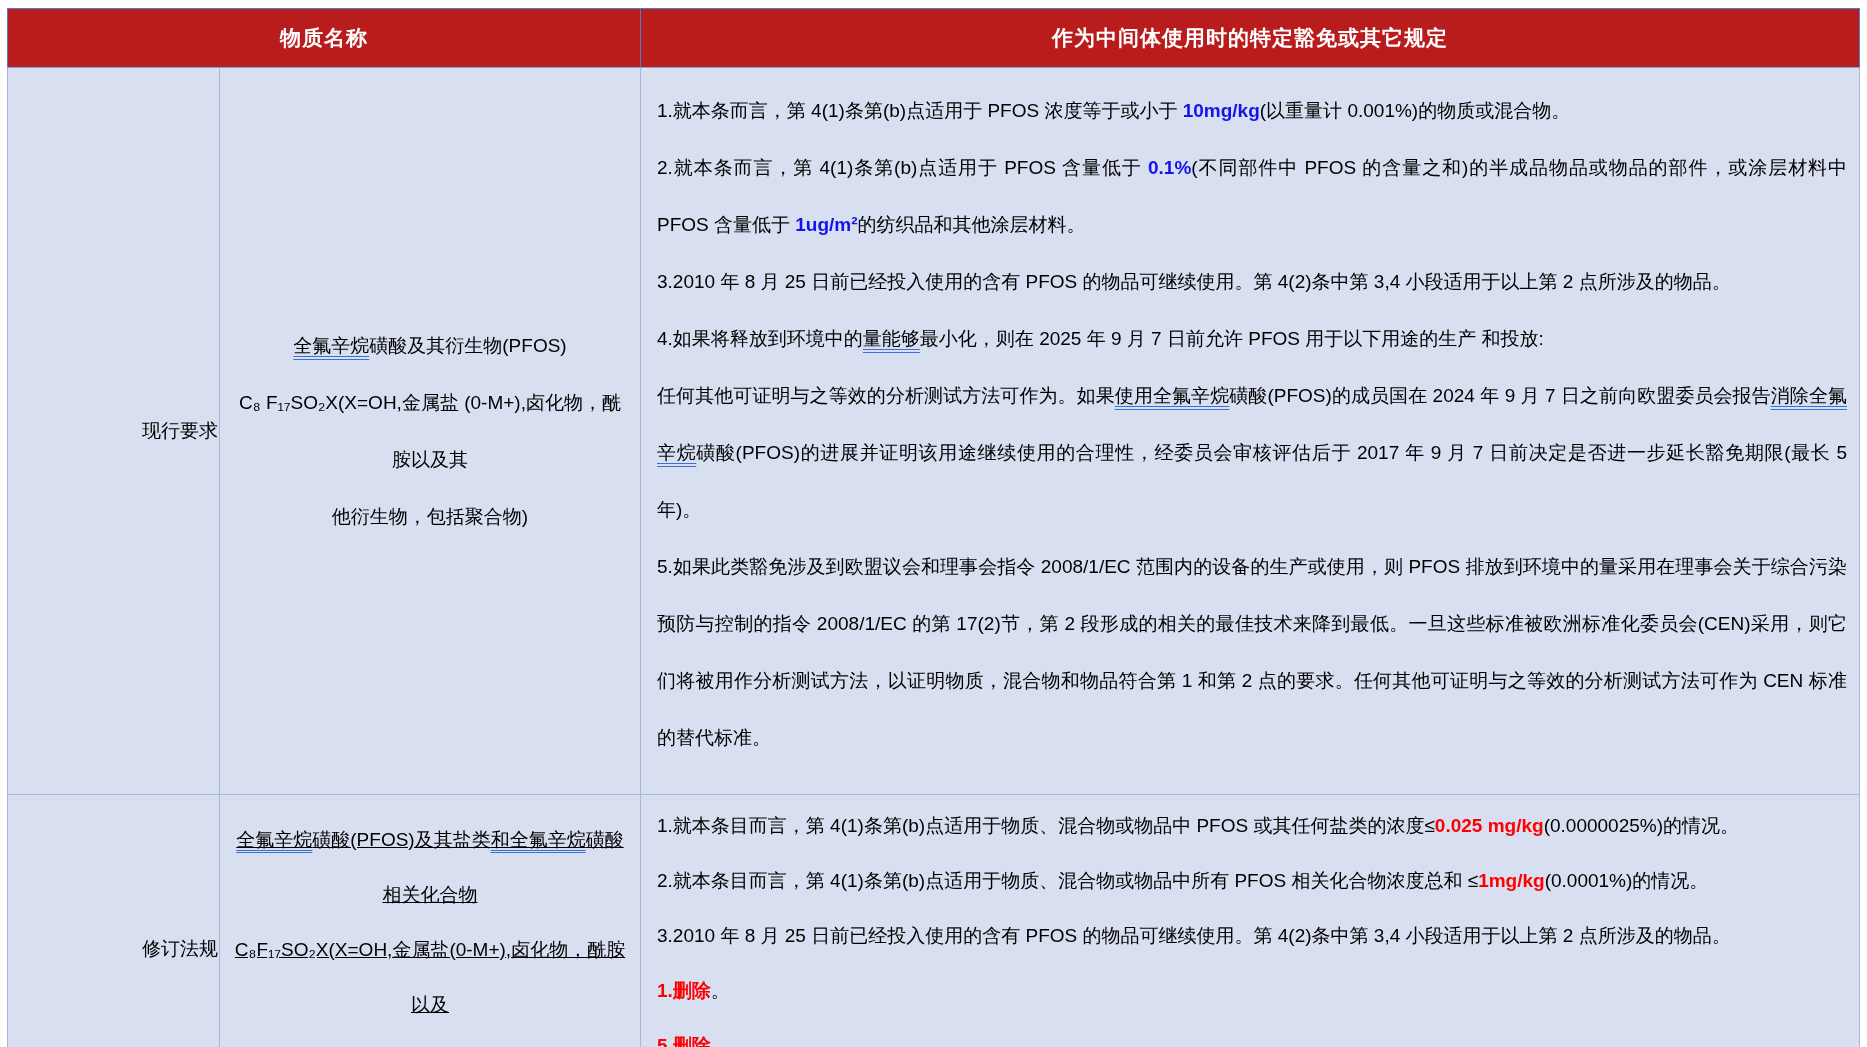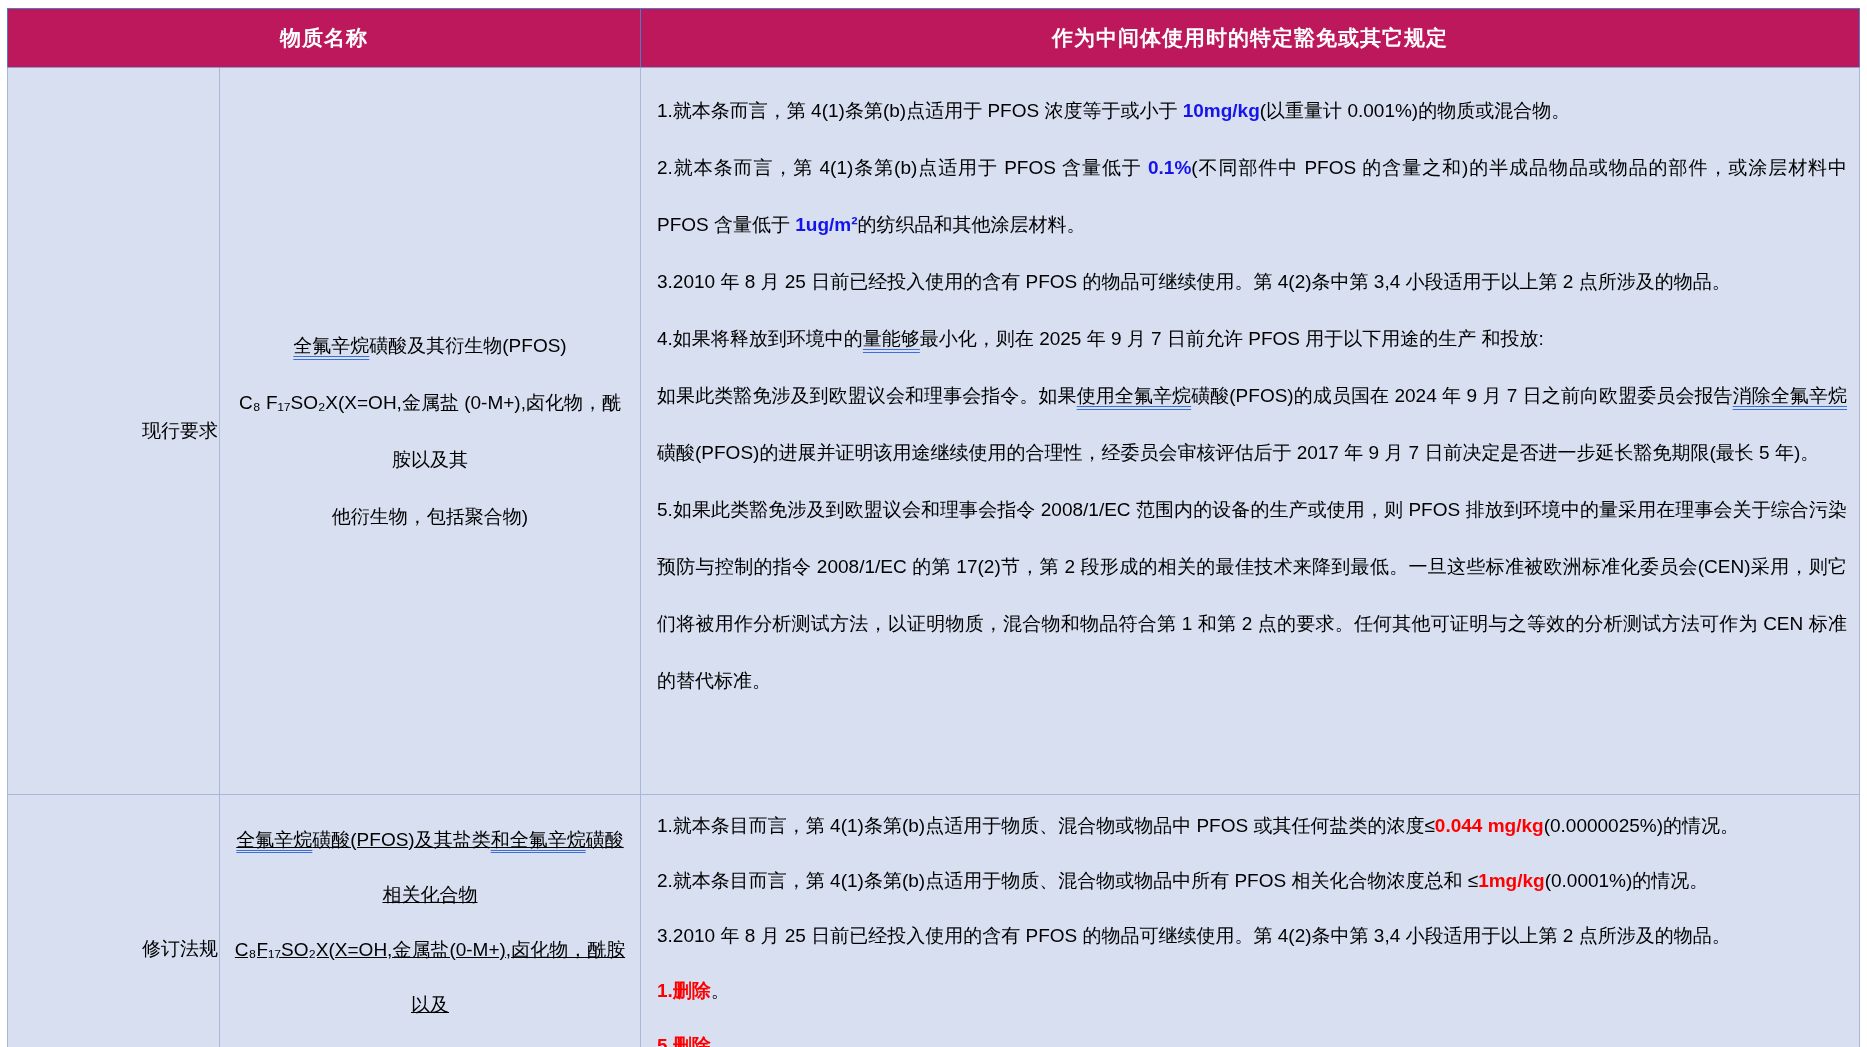--- a/index.html
+++ b/index.html
@@ -8,21 +8,21 @@
     font-family:"Liberation Sans","DejaVu Sans",sans-serif;
     color:#000;
   }
   .page{padding:8px 7px;}
   table.reg-table{
     border-collapse:collapse;table-layout:fixed;width:1853px;
     border:1px solid #8aa0c8;
   }
   th,td{border:1px solid #a6b7d9;}
   thead th{
-    background:#be185d;color:#ffffff;
+    background:#b91c1c;color:#ffffff;
     font-size:21px;font-weight:bold;text-align:center;
     height:56px;border-color:#4f7bc6;border-bottom-color:#8aa0c8;
     letter-spacing:1px;
   }
   td{background:#D7DFF1;font-size:19px;}
   
   col.c1{width:212px;} col.c2{width:421px;}
   
   tr.row-1 td{height:694px;margin-top:16px;}
   tr.row-2 td{height:276px;}
@@ -70,33 +70,33 @@
           <td class="substance-cell">
             <div class="sub-line"><span class="seg-u">全氟辛烷</span><span class="seg-n">磺酸及其衍生物(PFOS)</span></div>
             <div class="sub-line"><span class="seg-n">C₈ F₁₇SO₂X(X=OH,金属盐 (0-M+),卤化物，酰胺以及其</span></div>
             <div class="sub-line"><span class="seg-n">他衍生物，包括聚合物)</span></div>
           </td>
           <td class="regs-cell">
             <p class="para"><span class="seg-n">1.就本条而言，第 4(1)条第(b)点适用于 PFOS 浓度等于或小于 </span><span class="seg-b">10mg/kg</span><span class="seg-n">(以重量计 0.001%)的物质或混合物。</span></p>
             <p class="para"><span class="seg-n">2.就本条而言，第 4(1)条第(b)点适用于 PFOS 含量低于 </span><span class="seg-b">0.1%</span><span class="seg-n">(不同部件中 PFOS 的含量之和)的半成品物品或物品的部件，或涂层材料中 PFOS 含量低于 </span><span class="seg-b">1ug/m²</span><span class="seg-n">的纺织品和其他涂层材料。</span></p>
             <p class="para"><span class="seg-n">3.2010 年 8 月 25 日前已经投入使用的含有 PFOS 的物品可继续使用。第 4(2)条中第 3,4 小段适用于以上第 2 点所涉及的物品。</span></p>
             <p class="para"><span class="seg-n">4.如果将释放到环境中的</span><span class="seg-u">量能够</span><span class="seg-n">最小化，则在 2025 年 9 月 7 日前允许 PFOS 用于以下用途的生产 和投放:</span></p>
-            <p class="para"><span class="seg-n">如果此类豁免涉及到欧盟议会和理事会指令。如果</span><span class="seg-u">使用全氟辛烷</span><span class="seg-n">磺酸(PFOS)的成员国在 2024 年 9 月 7 日之前向欧盟委员会报告</span><span class="seg-u">消除全氟辛烷</span><span class="seg-n">磺酸(PFOS)的进展并证明该用途继续使用的合理性，经委员会审核评估后于 2017 年 9 月 7 日前决定是否进一步延长豁免期限(最长 5 年)。</span></p>
+            <p class="para"><span class="seg-n">任何其他可证明与之等效的分析测试方法可作为。如果</span><span class="seg-u">使用全氟辛烷</span><span class="seg-n">磺酸(PFOS)的成员国在 2024 年 9 月 7 日之前向欧盟委员会报告</span><span class="seg-u">消除全氟辛烷</span><span class="seg-n">磺酸(PFOS)的进展并证明该用途继续使用的合理性，经委员会审核评估后于 2017 年 9 月 7 日前决定是否进一步延长豁免期限(最长 5 年)。</span></p>
             <p class="para"><span class="seg-n">5.如果此类豁免涉及到欧盟议会和理事会指令 2008/1/EC 范围内的设备的生产或使用，则 PFOS 排放到环境中的量采用在理事会关于综合污染预防与控制的指令 2008/1/EC 的第 17(2)节，第 2 段形成的相关的最佳技术来降到最低。一旦这些标准被欧洲标准化委员会(CEN)采用，则它们将被用作分析测试方法，以证明物质，混合物和物品符合第 1 和第 2 点的要求。任何其他可证明与之等效的分析测试方法可作为 CEN 标准的替代标准。</span></p>
           </td>
         </tr>
         <tr class="row-2">
           <td class="label-cell"><span>修订法规</span></td>
           <td class="substance-cell">
             <div class="sub-line"><span class="seg-u">全氟辛烷</span><span class="seg-n">磺酸(PFOS)及其盐类</span><span class="seg-u">和全氟辛烷</span><span class="seg-n">磺酸相关化合物</span></div>
             <div class="sub-line"><span class="seg-n">C₈F₁₇SO₂X(X=OH,金属盐(0-M+),卤化物，酰胺以及</span></div>
             <div class="sub-line"><span class="seg-n">其他相关化合物，包括聚合物 )</span></div>
           </td>
           <td class="regs-cell">
-            <p class="para"><span class="seg-n">1.就本条目而言，第 4(1)条第(b)点适用于物质、混合物或物品中 PFOS 或其任何盐类的浓度≤</span><span class="seg-r">0.044 mg/kg</span><span class="seg-n">(0.0000025%)的情况。</span></p>
+            <p class="para"><span class="seg-n">1.就本条目而言，第 4(1)条第(b)点适用于物质、混合物或物品中 PFOS 或其任何盐类的浓度≤</span><span class="seg-r">0.025 mg/kg</span><span class="seg-n">(0.0000025%)的情况。</span></p>
             <p class="para"><span class="seg-n">2.就本条目而言，第 4(1)条第(b)点适用于物质、混合物或物品中所有 PFOS 相关化合物浓度总和 ≤</span><span class="seg-r">1mg/kg</span><span class="seg-n">(0.0001%)的情况。</span></p>
             <p class="para"><span class="seg-n">3.2010 年 8 月 25 日前已经投入使用的含有 PFOS 的物品可继续使用。第 4(2)条中第 3,4 小段适用于以上第 2 点所涉及的物品。</span></p>
             <p class="para"><span class="seg-r">1.删除</span><span class="seg-n">。</span></p>
             <p class="para"><span class="seg-r">5.删除</span><span class="seg-n">。</span></p>
           </td>
         </tr>
       </tbody>
   </table>
 </div>
 

